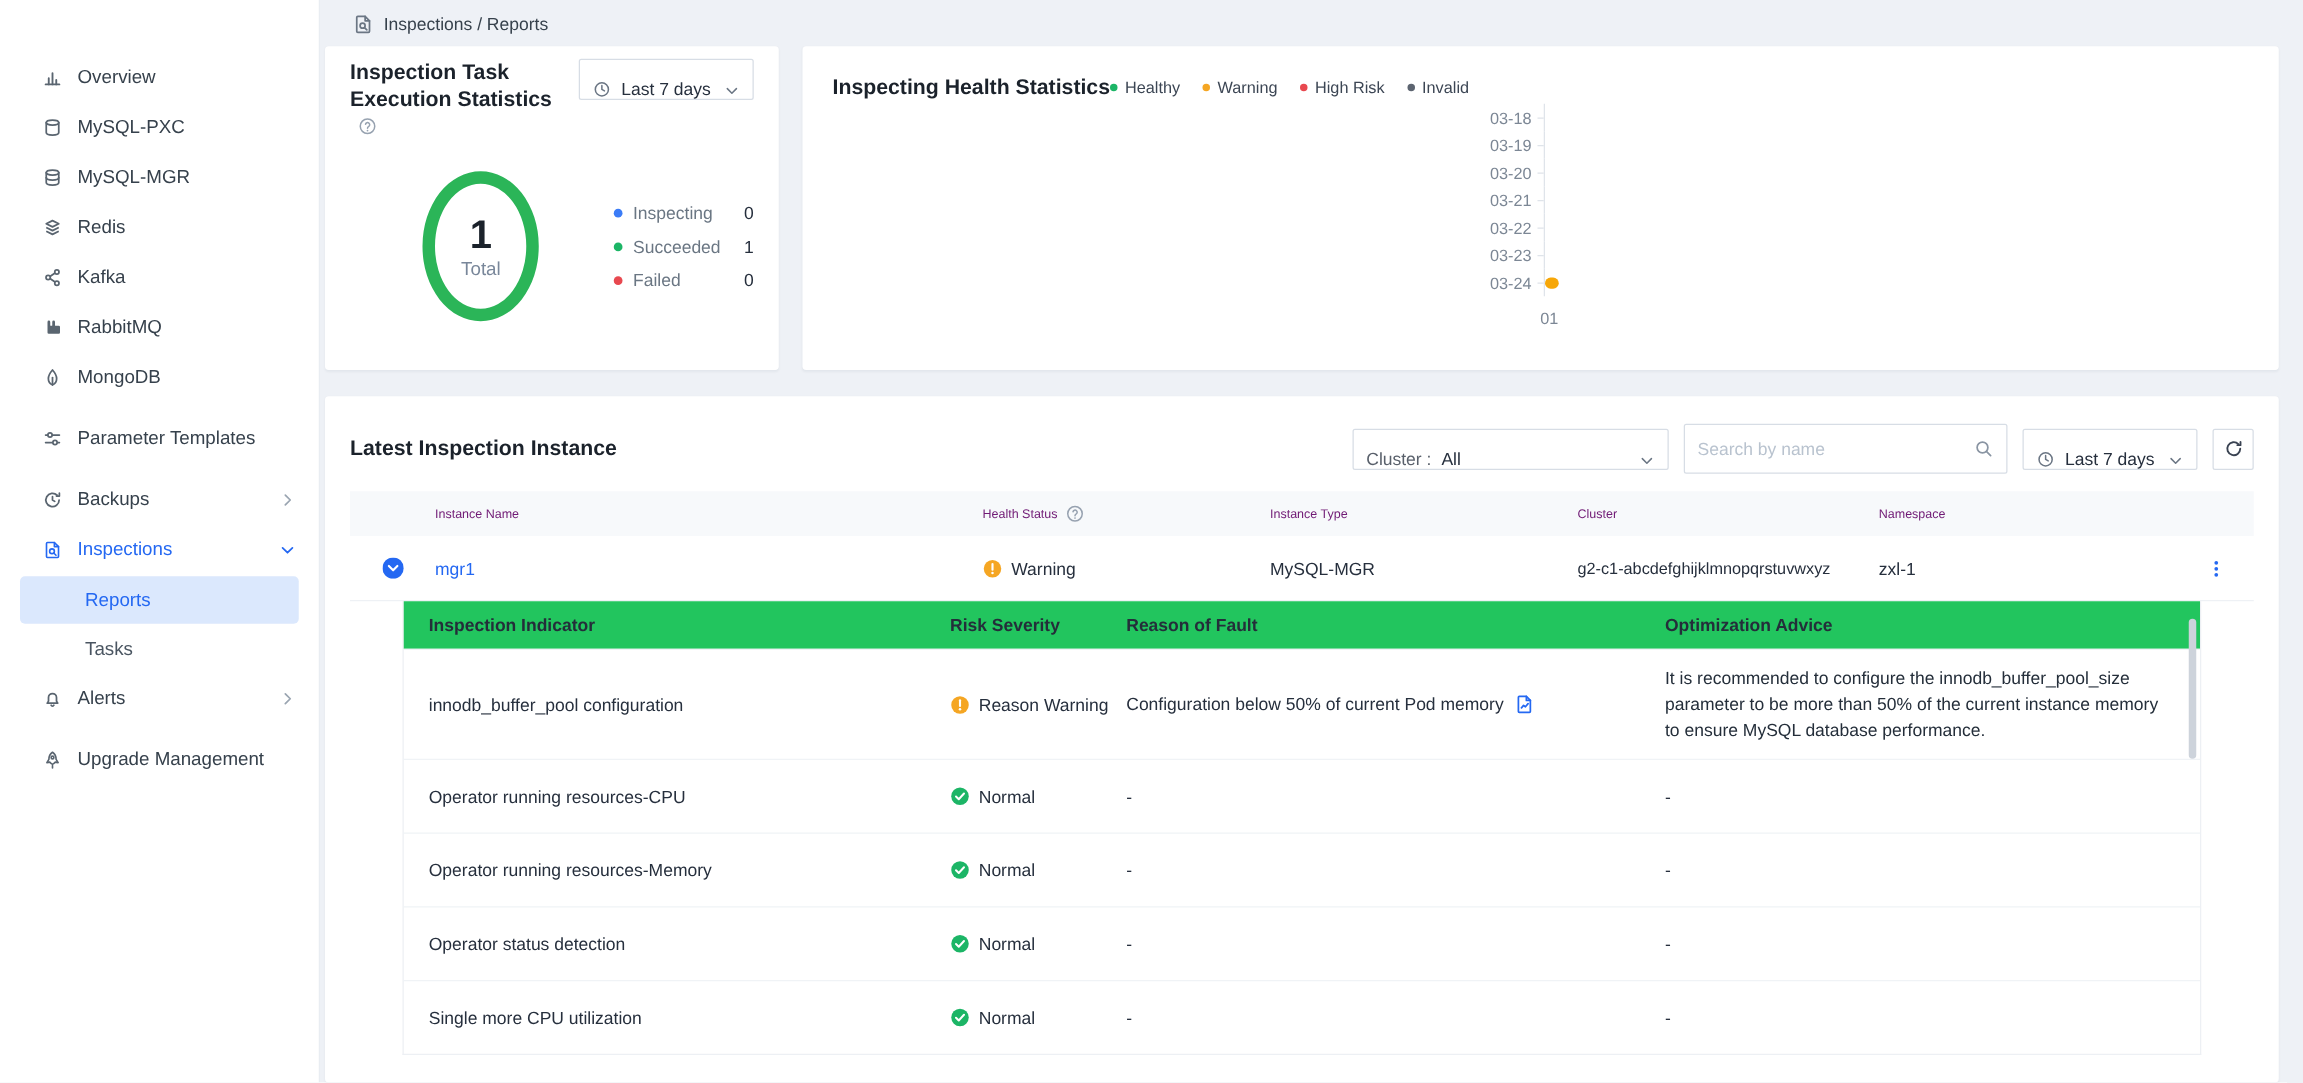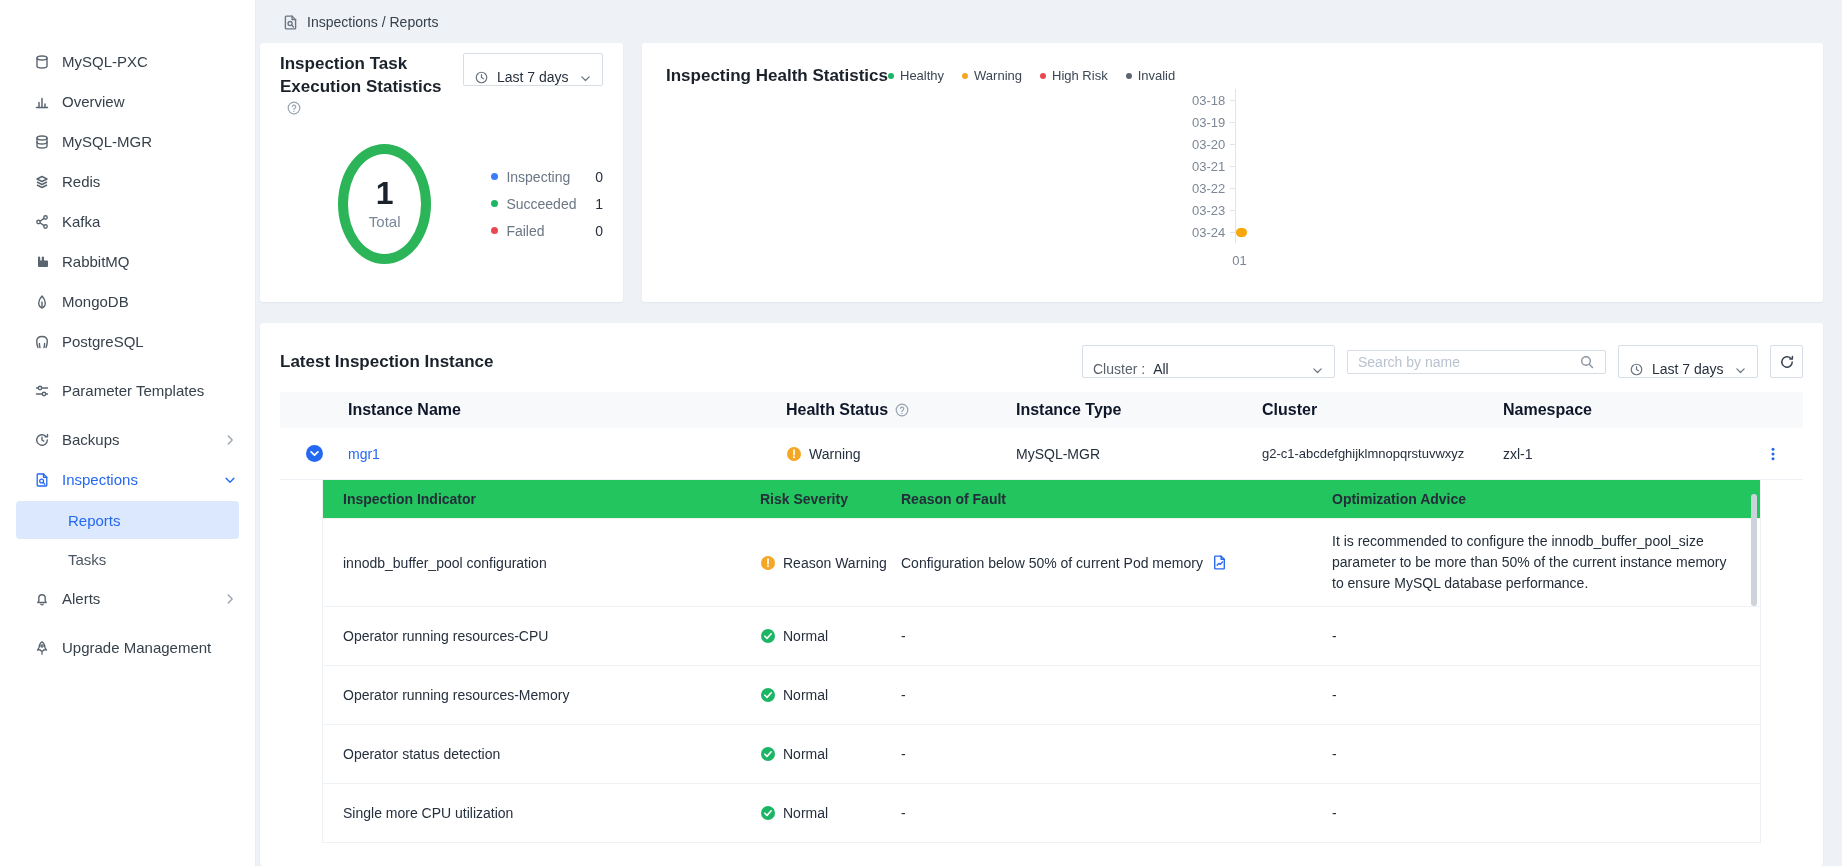--- a/index.html
+++ b/index.html
@@ -52,73 +52,73 @@
 .chart-track::before{content:'';position:absolute;left:-6px;width:5px;height:1px;background:#dfe4ea;top:50%}
 .bar{height:9px;border-radius:5px}
 .chart-x{display:flex;justify-content:space-between;margin:10px 0 0 57px;font-size:13px;color:#7c8795}
 
 .card-table{margin-top:21px;height:575px;padding:22px 20px;display:flex;flex-direction:column}
 .table-head-row{display:flex;align-items:center;justify-content:space-between}
 .section-title{font-size:17px;font-weight:bold;color:#1b222b}
 .controls{display:flex;gap:12px;align-items:center}
 .cluster-select{width:253px}
 .cluster-select .lbl{color:#59606b}
-.search-box{width:259px;height:24px;border:1px solid #d7dde5;border-radius:2px;display:flex;align-items:center;padding:0 10px;gap:8px;background:#fff}
+.search-box{width:259px;height:40px;border:1px solid #d7dde5;border-radius:2px;display:flex;align-items:center;padding:0 10px;gap:8px;background:#fff}
 .search-box input{border:none;outline:none;flex:1;font:inherit;font-size:14px;color:#262f3d;min-width:0;background:transparent}
 .search-box input::placeholder{color:#b9c3cf}
 .search-box .icon{width:16px;height:16px;color:#8a95a3;display:flex;cursor:pointer}
 .icon-btn{width:33px;height:33px;border:1px solid #d7dde5;border-radius:2px;background:#fff;display:flex;align-items:center;justify-content:center;cursor:pointer;color:#3a4352}
 .icon-btn .icon{width:16px;height:16px;display:flex}
 .tbl{margin-top:14px}
 .tbl-grid{display:grid;grid-template-columns:68px 438px 230px 246px 241px 1fr 44px;align-items:center}
-.tbl-header{height:36px;background:#f7f9fb;font-weight:bold;font-size:16px;color:#0f172a}
+.tbl-header{height:36px;background:#f7f9fb;font-weight:normal;font-size:10px;color:#701a75}
 .th-health{display:flex;align-items:center;gap:6px}
 .tbl-row{height:52px;border-bottom:1px solid #eef1f5;font-size:14px;background:#fff}
 .expander{width:17px;height:17px;display:flex;margin-left:26px;cursor:pointer}
 .link{color:#2468f2;cursor:pointer}
 .status{display:flex;align-items:center;gap:7px}
 .status .icon{width:16px;height:16px;display:flex}
 .cell-cluster{font-size:13px;color:#262f3d}
 .kebab{width:16px;height:16px;display:flex;color:#2468f2;cursor:pointer;margin-left:6px}
 
 .detail{margin:0 42px;border:1px solid #edf0f4;border-top:none;position:relative}
 .detail-grid{display:grid;grid-template-columns:437px 141px 431px 1fr;align-items:center}
 .detail-header{height:38px;background:#22c55e;font-weight:bold;font-size:14px;color:#242e3a}
 .dh-first,.dr-first{padding-left:20px}
 .detail-row{border-top:1px solid #f0f3f6;min-height:59px;font-size:14px}
 .detail-row.tall{min-height:86px}
-.reason-cell{display:flex;align-items:center;gap:8px}
+.reason-cell{display:flex;align-items:flex-start;gap:8px}
 .doc-icon{width:17px;height:17px;display:flex;color:#2468f2;cursor:pointer;flex-shrink:0}
 .advice-cell{padding:12px 28px 12px 0;line-height:1.5;color:#242e3a}
 .scroll-thumb{position:absolute;right:3px;top:14px;width:6px;height:112px;border-radius:3px;background:#cdd3db;cursor:pointer}
 svg{display:block;width:100%;height:100%}
 </style>
 </head>
 <body>
 
 <div class="app">
 
   <aside class="sidebar">
     <div class="side-item">
       <span class="icon">
+          <svg viewBox="0 0 16 16" fill="none" stroke="currentColor" stroke-width="1.5" stroke-linecap="round">
+            <path d="M2.5 13.5h11"></path>
+            <path d="M5 13.5V8.5M8 13.5v-9M11 13.5V10"></path>
+          </svg>
+        </span>
+      <span class="label">Overview</span>
+    </div>
+    <div class="side-item">
+      <span class="icon">
           <svg viewBox="0 0 16 16" fill="none" stroke="currentColor" stroke-width="1.4" stroke-linecap="round">
             <ellipse cx="8" cy="4" rx="5" ry="2"></ellipse>
             <path d="M3 4v8c0 1.1 2.2 2 5 2s5-.9 5-2V4"></path>
           </svg>
         </span>
       <span class="label">MySQL-PXC</span>
-    </div>
-    <div class="side-item">
-      <span class="icon">
-          <svg viewBox="0 0 16 16" fill="none" stroke="currentColor" stroke-width="1.5" stroke-linecap="round">
-            <path d="M2.5 13.5h11"></path>
-            <path d="M5 13.5V8.5M8 13.5v-9M11 13.5V10"></path>
-          </svg>
-        </span>
-      <span class="label">Overview</span>
     </div>
     <div class="side-item">
       <span class="icon">
           <svg viewBox="0 0 16 16" fill="none" stroke="currentColor" stroke-width="1.4" stroke-linecap="round">
             <ellipse cx="8" cy="4" rx="5" ry="2"></ellipse>
             <path d="M3 4v8c0 1.1 2.2 2 5 2s5-.9 5-2V4"></path>
             <path d="M3 8c0 1.1 2.2 2 5 2s5-.9 5-2"></path>
           </svg>
         </span>
       <span class="label">MySQL-MGR</span>
@@ -153,29 +153,20 @@
       <span class="label">RabbitMQ</span>
     </div>
     <div class="side-item">
       <span class="icon">
           <svg viewBox="0 0 16 16" fill="none" stroke="currentColor" stroke-width="1.4" stroke-linejoin="round">
             <path d="M8 2c2.3 2.6 3.3 4.9 3.3 6.9 0 2.4-1.8 4.3-3.3 4.9-1.5-.6-3.3-2.5-3.3-4.9C4.7 6.9 5.7 4.6 8 2Z"></path>
             <path d="M8 8v6" stroke-linecap="round"></path>
           </svg>
         </span>
       <span class="label">MongoDB</span>
-    </div>
-    <div class="side-item">
-      <span class="icon">
-          <svg viewBox="0 0 16 16" fill="none" stroke="currentColor" stroke-width="1.4" stroke-linecap="round">
-            <path d="M4 13.5c-.8-1.8-1.3-4-1.3-6C2.7 4 5 2.5 8 2.5s5.3 1.5 5.3 5c0 2-.5 4.2-1.3 6"></path>
-            <path d="M6 13.5c-.4-1.2-.6-2.6-.6-4M10 13.5c.4-1.2.6-2.6.6-4"></path>
-          </svg>
-        </span>
-      <span class="label">PostgreSQL</span>
     </div>
     <div class="side-item two-line">
       <span class="icon">
           <svg viewBox="0 0 16 16" fill="none" stroke="currentColor" stroke-width="1.4" stroke-linecap="round">
             <path d="M2.5 5h11M2.5 11h11"></path>
             <circle cx="6" cy="5" r="1.7" fill="#fff"></circle>
             <circle cx="10" cy="11" r="1.7" fill="#fff"></circle>
           </svg>
         </span>
       <span class="label">Parameter Templates</span>

